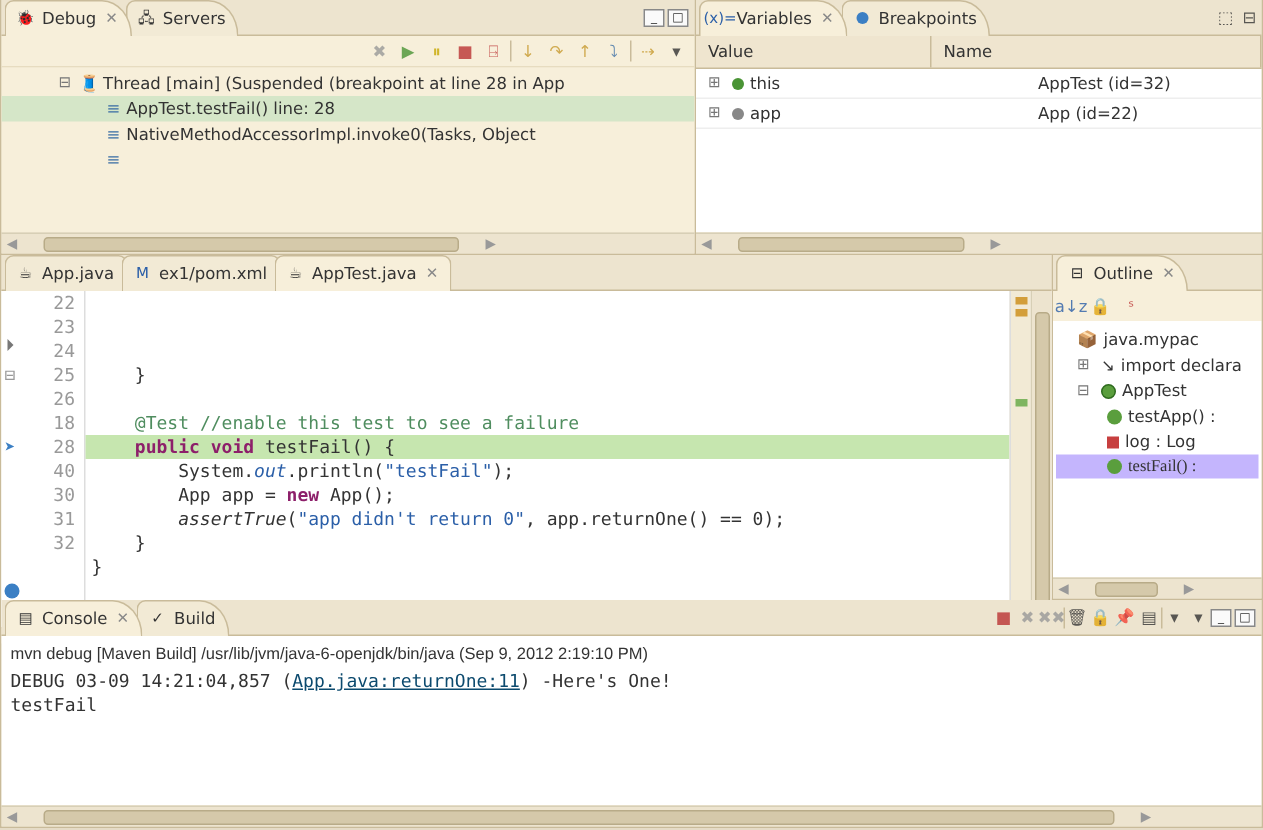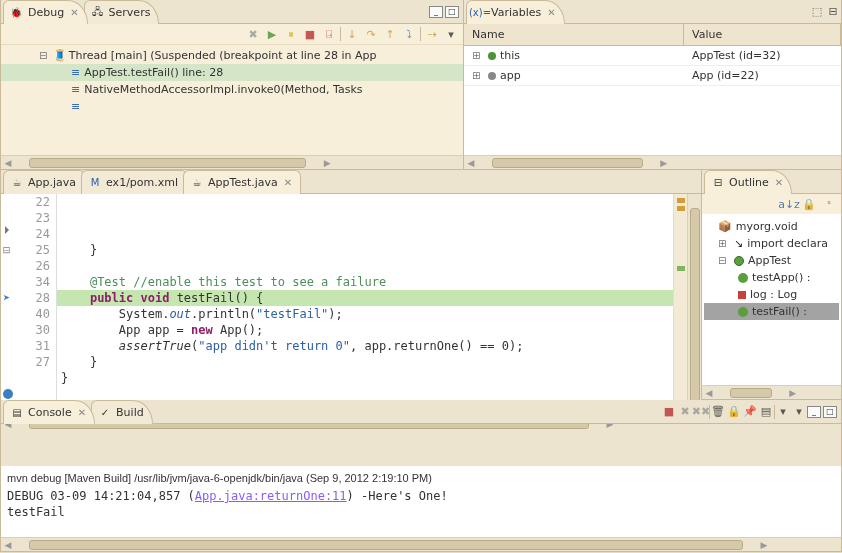--- a/index.html
+++ b/index.html
@@ -50,30 +50,30 @@
 .kw { color: #8d1f6a; font-weight: bold; }
 .cm { color: #4f8d5f; }
 .fld { color: #2b5fa8; font-style: italic; }
 .str { color: #2b5fa8; }
 .it { font-style: italic; }
 .overview { width: 14px; background: #f2ead5; border-left: 1px solid #ddd; position: relative; }
 .overview .mark { position: absolute; left: 3px; width: 8px; height: 5px; }
 
 .outline-body { background: #fff; flex: 1; font-size: 11px; padding: 4px 2px; }
 .out-row { display: flex; align-items: center; gap: 4px; padding: 2px 4px 2px 14px; }
-.out-row.sel { background: #a3a3a3; }
+.out-row.sel { background: #c4b5fd; font-family: Liberation Serif, serif; }
 .circle { width: 10px; height: 10px; border-radius: 50%; display: inline-block; }
 .circle.green { background: #5a9e3d; }
 .circle.cls { background: #5a9e3d; border: 1px solid #2e6b1e; }
 .sq-red { width: 8px; height: 8px; background: #c73f3f; display: inline-block; }
 
 .bottom-row { height: 152px; display: flex; flex-direction: column; border: 1px solid #c9bb9a; border-top: none; background: #ede4cf; }
-.console-body { flex: 1; background: #fff; font-family: monospace; font-size: 12px; padding: 2px 6px; line-height: 16px; margin-top: 42px; }
+.console-body { flex: 1; background: #fff; font-family: monospace; font-size: 12px; padding: 2px 6px; line-height: 16px; }
 .console-title { color: #333; font-size: 11px; padding: 2px 0; }
-.link { color: #8b5cf6; text-decoration: underline; }
+.link { color: #0c4a6e; text-decoration: underline; }
 
 .scrollbar-h { height: 14px; background: #ede4cf; border-top: 1px solid #d7cfb6; display: flex; align-items: center; }
 .scrollbar-h .thumb { height: 10px; background: #d5c9aa; border: 1px solid #b8ab88; border-radius: 3px; margin: 0 14px; width: 60%; }
 .scrollbar-h .arrow { width: 14px; text-align: center; color: #999; font-size: 9px; }
 .scrollbar-v { width: 14px; background: #ede4cf; border-left: 1px solid #d7cfb6; display: flex; flex-direction: column; align-items: center; }
 .scrollbar-v .thumb { width: 10px; background: #d5c9aa; border: 1px solid #b8ab88; border-radius: 3px; margin: 14px 0; flex: 1; }
 
 .dot-blue { width:8px; height:8px; border-radius:50%; background:#3b7fc4; display:inline-block; }
 .dot-green { width:8px; height:8px; border-radius:50%; background:#4a9435; display:inline-block; }
 .dot-grey { width:8px; height:8px; border-radius:50%; background:#888; display:inline-block; }
@@ -123,47 +123,53 @@
         <span class="glyph">⊟</span>
         <span>🧵</span>
         <span>Thread [main] (Suspended (breakpoint at line 28 in App</span>
       </div>
       <div class="stack-row sel">
         <span class="bar-icon">≡</span>
         <span>AppTest.testFail() line: 28</span>
       </div>
       <div class="stack-row">
         <span class="bar-icon">≡</span>
-        <span>NativeMethodAccessorImpl.invoke0(Method, Tasks</span>
+        <span>NativeMethodAccessorImpl.invoke0(Tasks, Object</span>
       </div>
       <div class="stack-row">
         <span class="bar-icon">≡</span>
       </div>
     </div>
     <div class="scrollbar-h">
         <span class="arrow">◀</span>
         <div class="thumb"></div>
         <span class="arrow">▶</span>
       </div>
   </div>
 
   <div class="right-top">
     <div class="tab-bar">
       <div class="tab active">
         <span class="tab-icon" style="color:#2b5fa8">(x)=</span>
         <span>Variables</span>
         <span class="close-x">✕</span>
       </div>
+      <div class="tab">
+        <span class="tab-icon">
+            <span class="dot-blue"></span>
+          </span>
+        <span>Breakpoints</span>
+      </div>
       <div class="spacer"></div>
       <span class="tbtn">⬚</span>
       <span class="tbtn">⊟</span>
     </div>
     <div class="vars-head">
+      <div class="col" style="flex:1">Value</div>
       <div class="col" style="flex:0 0 220px">Name</div>
-      <div class="col" style="flex:1">Value</div>
     </div>
     <div class="vars-body">
       <div class="var-row">
         <div class="col-n">
             <span class="glyph">⊞</span>
             <span class="dot-green"></span>
             <span>this</span>
           </div>
         <div class="col-v">AppTest  (id=32)</div>
       </div>
@@ -202,26 +208,26 @@
       </div>
       <div class="spacer"></div>
     </div>
     <div class="editor-body">
       <div class="gutter" id="gutter">
           <div style="position:relative;height:16px">22</div>
           <div style="position:relative;height:16px">23</div>
           <div style="position:relative;height:16px"><span class="tri" style="position:absolute;left:4px"></span>24</div>
           <div style="position:relative;height:16px"><span style="position:absolute;left:2px">⊟</span>25</div>
           <div style="position:relative;height:16px">26</div>
-          <div style="position:relative;height:16px">34</div>
+          <div style="position:relative;height:16px">18</div>
           <div style="position:relative;height:16px"><span style="position:absolute;left:2px;color:#3b7fc4">➤</span><span class="bp" style="top:99px"></span>28</div>
           <div style="position:relative;height:16px">40</div>
           <div style="position:relative;height:16px">30</div>
           <div style="position:relative;height:16px">31</div>
-          <div style="position:relative;height:16px">27</div>
+          <div style="position:relative;height:16px">32</div>
         </div>
       <div class="code" id="code">
         <div class="hl-line" style="top:96px"></div>
       <div style="position:relative;height:16px;z-index:1">    }</div><div style="position:relative;height:16px;z-index:1"></div><div style="position:relative;height:16px;z-index:1">    <span class="cm">@Test</span> <span class="cm">//enable this test to see a failure</span></div><div style="position:relative;height:16px;z-index:1">    <span class="kw">public</span> <span class="kw">void</span> testFail() {</div><div style="position:relative;height:16px;z-index:1">        System.<span class="fld">out</span>.println(<span class="str">"testFail"</span>);</div><div style="position:relative;height:16px;z-index:1">        App app = <span class="kw">new</span> App();</div><div style="position:relative;height:16px;z-index:1">        <span class="it">assertTrue</span>(<span class="str">"app didn't return 0"</span>, app.returnOne() == 0);</div><div style="position:relative;height:16px;z-index:1">    }</div><div style="position:relative;height:16px;z-index:1">}</div><div style="position:relative;height:16px;z-index:1"></div><div style="position:relative;height:16px;z-index:1"></div></div>
       <div class="overview">
         <div class="mark" style="top:4px; background:#d39e3a"></div>
         <div class="mark" style="top:12px; background:#d39e3a"></div>
         <div class="mark" style="top:72px; background:#7fb560"></div>
       </div>
       <div class="scrollbar-v">
@@ -236,29 +242,29 @@
   </div>
 
   <div class="outline-panel">
     <div class="tab-bar">
       <div class="tab active">
         <span class="tab-icon">⊟</span>
         <span>Outline</span>
         <span class="close-x">✕</span>
       </div>
     </div>
-    <div class="toolbar" style="justify-content:flex-end">
+    <div class="toolbar" style="justify-content:flex-start">
       <span class="tbtn" style="color:#2b5fa8">a↓z</span>
       <span class="tbtn">🔒</span>
       <span class="tbtn" style="color:#b33">ˢ</span>
     </div>
     <div class="outline-body">
       <div class="out-row">
         <span>📦</span>
-        <span>myorg.void</span>
+        <span>java.mypac</span>
       </div>
       <div class="out-row">
         <span class="glyph">⊞</span>
         <span>↘</span>
         <span>import declara</span>
       </div>
       <div class="out-row">
         <span class="glyph">⊟</span>
         <span class="circle cls"></span>
         <span>AppTest</span>

